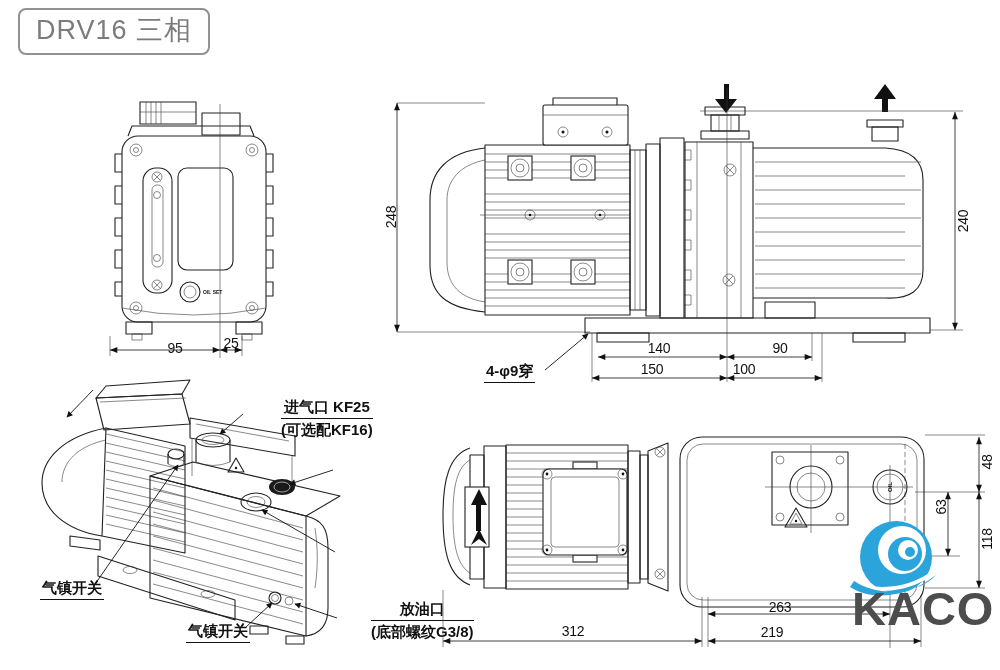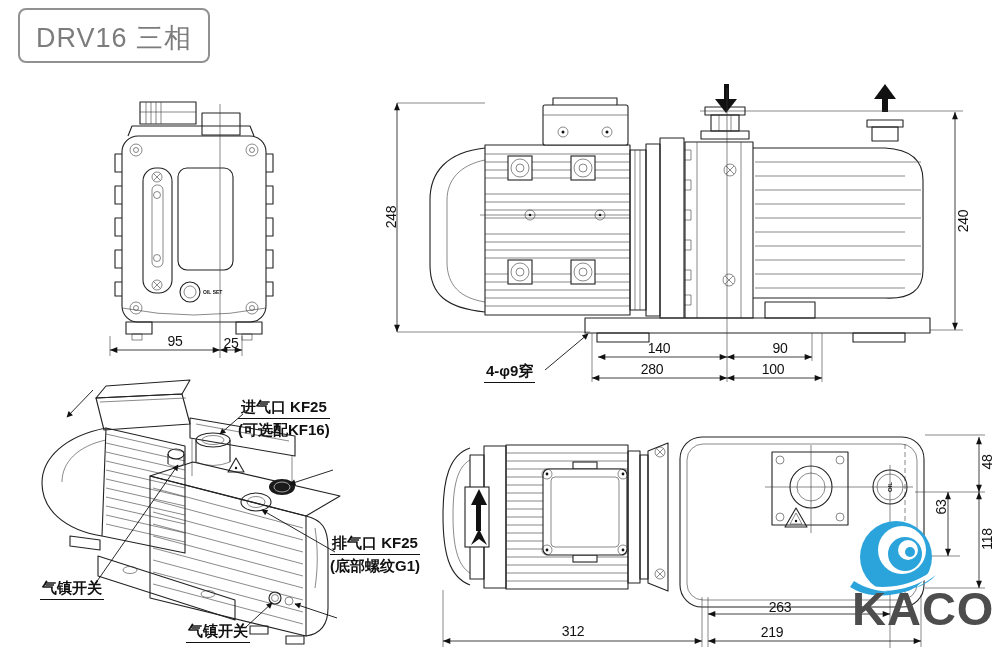--- a/index.html
+++ b/index.html
@@ -6,29 +6,29 @@
   #page{position:relative;width:1000px;height:670px;background:#fff;overflow:hidden;
         font-family:"Liberation Sans",sans-serif;}
   svg{position:absolute;overflow:visible;}
   .ln{stroke:#222;stroke-width:1.1;fill:none;stroke-linejoin:round;}
   .tn{stroke:#3a3a3a;stroke-width:.6;fill:none;}
   .dl{stroke:#111;stroke-width:.8;fill:none;marker-start:url(#ma);marker-end:url(#ma);}
   .ld{stroke:#111;stroke-width:.9;fill:none;marker-end:url(#mb);}
   .fl{fill:#111;stroke:none;}
   .wf{fill:#fff;stroke:#222;stroke-width:1.1;}
   .title-box{position:absolute;left:18px;top:8px;border:2px solid #919191;border-radius:8px;
-             padding:10px 16px 5px;color:#7c7c7c;font-size:27px;letter-spacing:1px;}
+             padding:2px 16px 5px;color:#7c7c7c;font-size:27px;letter-spacing:1px;}
   .dim{position:absolute;font-size:14px;color:#111;white-space:nowrap;
        transform:translate(-50%,-50%);letter-spacing:-.3px;}
   .dim.rot{transform:translate(-50%,-50%) rotate(-90deg);}
   .callout{position:absolute;font-size:15px;font-weight:bold;color:#111;
            white-space:nowrap;line-height:1.4;}
   .callout .u{display:inline-block;border-bottom:1.5px solid #111;padding:0 2px 1px;}
   .callout2{position:absolute;font-size:15px;font-weight:bold;color:#111;
-            white-space:nowrap;text-align:center;line-height:1.4;}
+            white-space:nowrap;text-align:center;line-height:1.4;margin-left:43px;}
   .callout2 .l1{display:block;border-bottom:1.5px solid #111;padding-bottom:1px;}
   .callout2 .l2{display:block;}
   #logo{position:absolute;left:840px;top:515px;width:155px;height:132px;z-index:5;}
   #logo .kaco{position:absolute;left:12px;top:66px;font-size:47px;font-weight:bold;
               letter-spacing:1px;}
   .oiltext{font-family:"Liberation Sans",sans-serif;font-weight:bold;fill:#111;}
 </style>
 </head>
 <body>
 
@@ -88,21 +88,21 @@
       <rect class="ln" x="176" y="232" width="26" height="12"></rect>
       <rect class="tn" x="72" y="244" width="10" height="6"></rect>
       <rect class="tn" x="182" y="244" width="10" height="6"></rect>
     </g>
     <g>
       <path class="tn" d="M160,14 V268 M50,246 V266 M182,246 V266"></path>
       <path class="dl" d="M50,260 H160"></path>
       <path class="dl" d="M160,260 H182"></path>
     </g>
   </svg>
-  <div class="dim" style="left:175px;top:341px">95</div>
+  <div class="dim" style="left:175px;top:348px">95</div>
   <div class="dim" style="left:231px;top:343px">25</div>
 
   <svg style="left:385px;top:80px" width="615" height="320" viewBox="0 0 615 320">
     <g>
       <path class="tn" d="M12,23 H100 M12,252 H205"></path>
       <path class="dl" d="M12,23 V252"></path>
     </g>
     <g>
       <path class="ln" d="M100,68 C62,72 45,92 45,120 L45,185 C45,215 62,228 100,232"></path>
       <path class="tn" d="M100,80 C75,85 62,100 62,120 L62,182 C62,205 75,218 100,222"></path>
@@ -181,22 +181,22 @@
       <path class="dl" d="M207,298 H342"></path>
       <path class="dl" d="M342,298 H437"></path>
       <path class="dl" d="M570,32 V250"></path>
       <path class="ld" d="M160,290 L203,254"></path>
     </g>
   </svg>
   <div class="dim rot" style="left:391px;top:217px">248</div>
   <div class="dim rot" style="left:963px;top:221px">240</div>
   <div class="dim" style="left:659px;top:348px">140</div>
   <div class="dim" style="left:780px;top:348px">90</div>
-  <div class="dim" style="left:652px;top:369px">280</div>
-  <div class="dim" style="left:773px;top:369px">100</div>
+  <div class="dim" style="left:652px;top:369px">150</div>
+  <div class="dim" style="left:744px;top:369px">100</div>
   <div class="callout" style="left:484px;top:360px"><span class="u">4-φ9穿</span></div>
 
   <svg style="left:10px;top:368px" width="340" height="300" viewBox="0 0 340 300">
     <g>
       <path class="ln" d="M86,30 L96,18 L180,12 L172,26 Z"></path>
       <path class="ln" d="M86,30 L172,26 L180,56 L94,62 Z"></path>
       <path class="tn" d="M90,34 L176,30"></path>
       <path class="ln" d="M96,60 C55,68 32,90 32,115 C32,142 55,162 92,168"></path>
       <path class="tn" d="M96,72 C68,78 52,94 52,114"></path>
       <path class="ln" d="M96,60 L175,78 L175,185 L92,168 Z"></path>
@@ -254,23 +254,23 @@
       <path class="ld" d="M325,184 L252,142"></path>
       <path class="ld" d="M83,219 L168,97"></path>
       <path class="ld" d="M236,259 L262,235"></path>
       <path class="ld" d="M327,250 L285,236"></path>
     </g>
   </svg>
   <div class="callout2" style="left:238px;top:396px">
     <span class="l1">进气口 KF25</span>
     <span class="l2">(可选配KF16)</span>
   </div>
-  <div class="callout2" style="left:330px;top:532px">
-    <span class="l1">排气口 KF25</span>
-    <span class="l2">(底部螺纹G1)</span>
+  <div class="callout2" style="left:328px;top:598px">
+    <span class="l1">放油口</span>
+    <span class="l2">(底部螺纹G3/8)</span>
   </div>
   <div class="callout" style="left:40px;top:577px"><span class="u">气镇开关</span></div>
   <div class="callout" style="left:186px;top:620px"><span class="u">气镇开关</span></div>
 
   <svg style="left:435px;top:415px" width="565" height="255" viewBox="0 0 565 255">
     <g>
       <path class="ln" d="M35,33 C14,40 8,65 8,100 C8,138 14,162 35,170"></path>
       <path class="tn" d="M35,45 C22,52 18,72 18,100 C18,130 22,150 35,158"></path>
       <rect class="ln" x="35" y="40" width="14" height="124"></rect>
       <rect class="ln" x="49" y="31" width="22" height="142"></rect>

